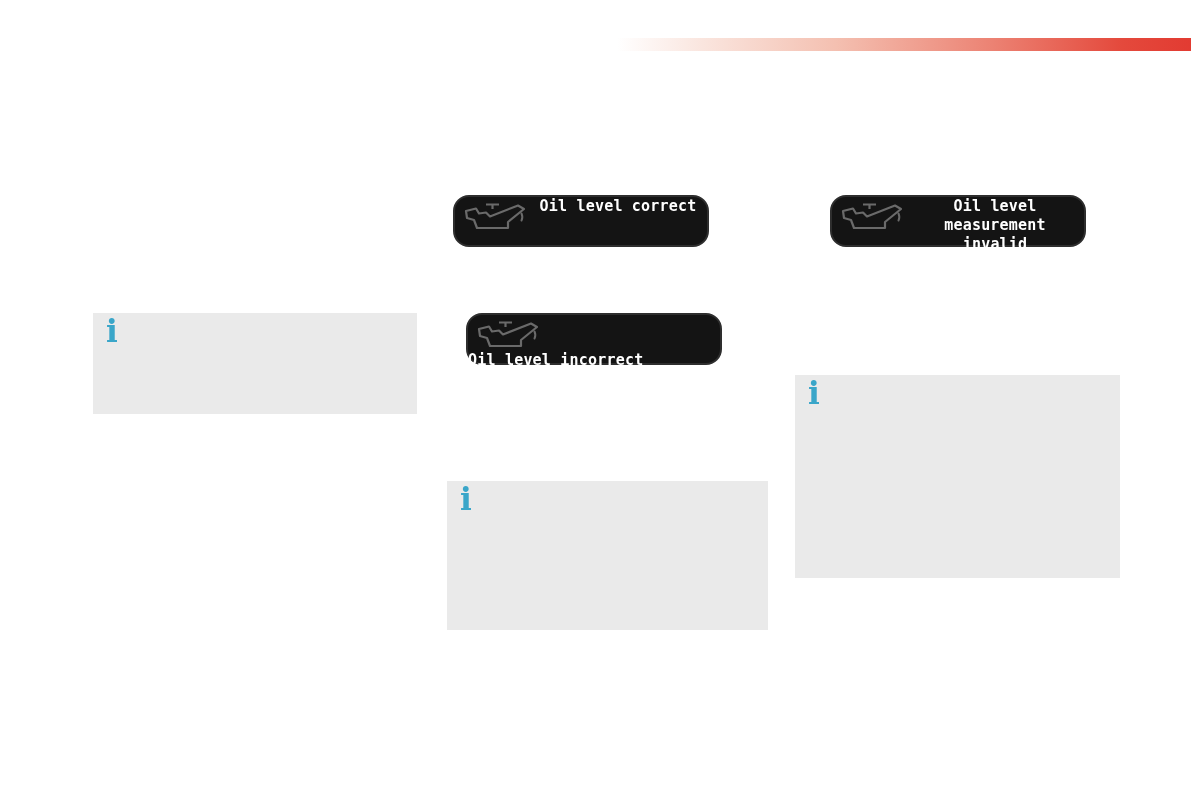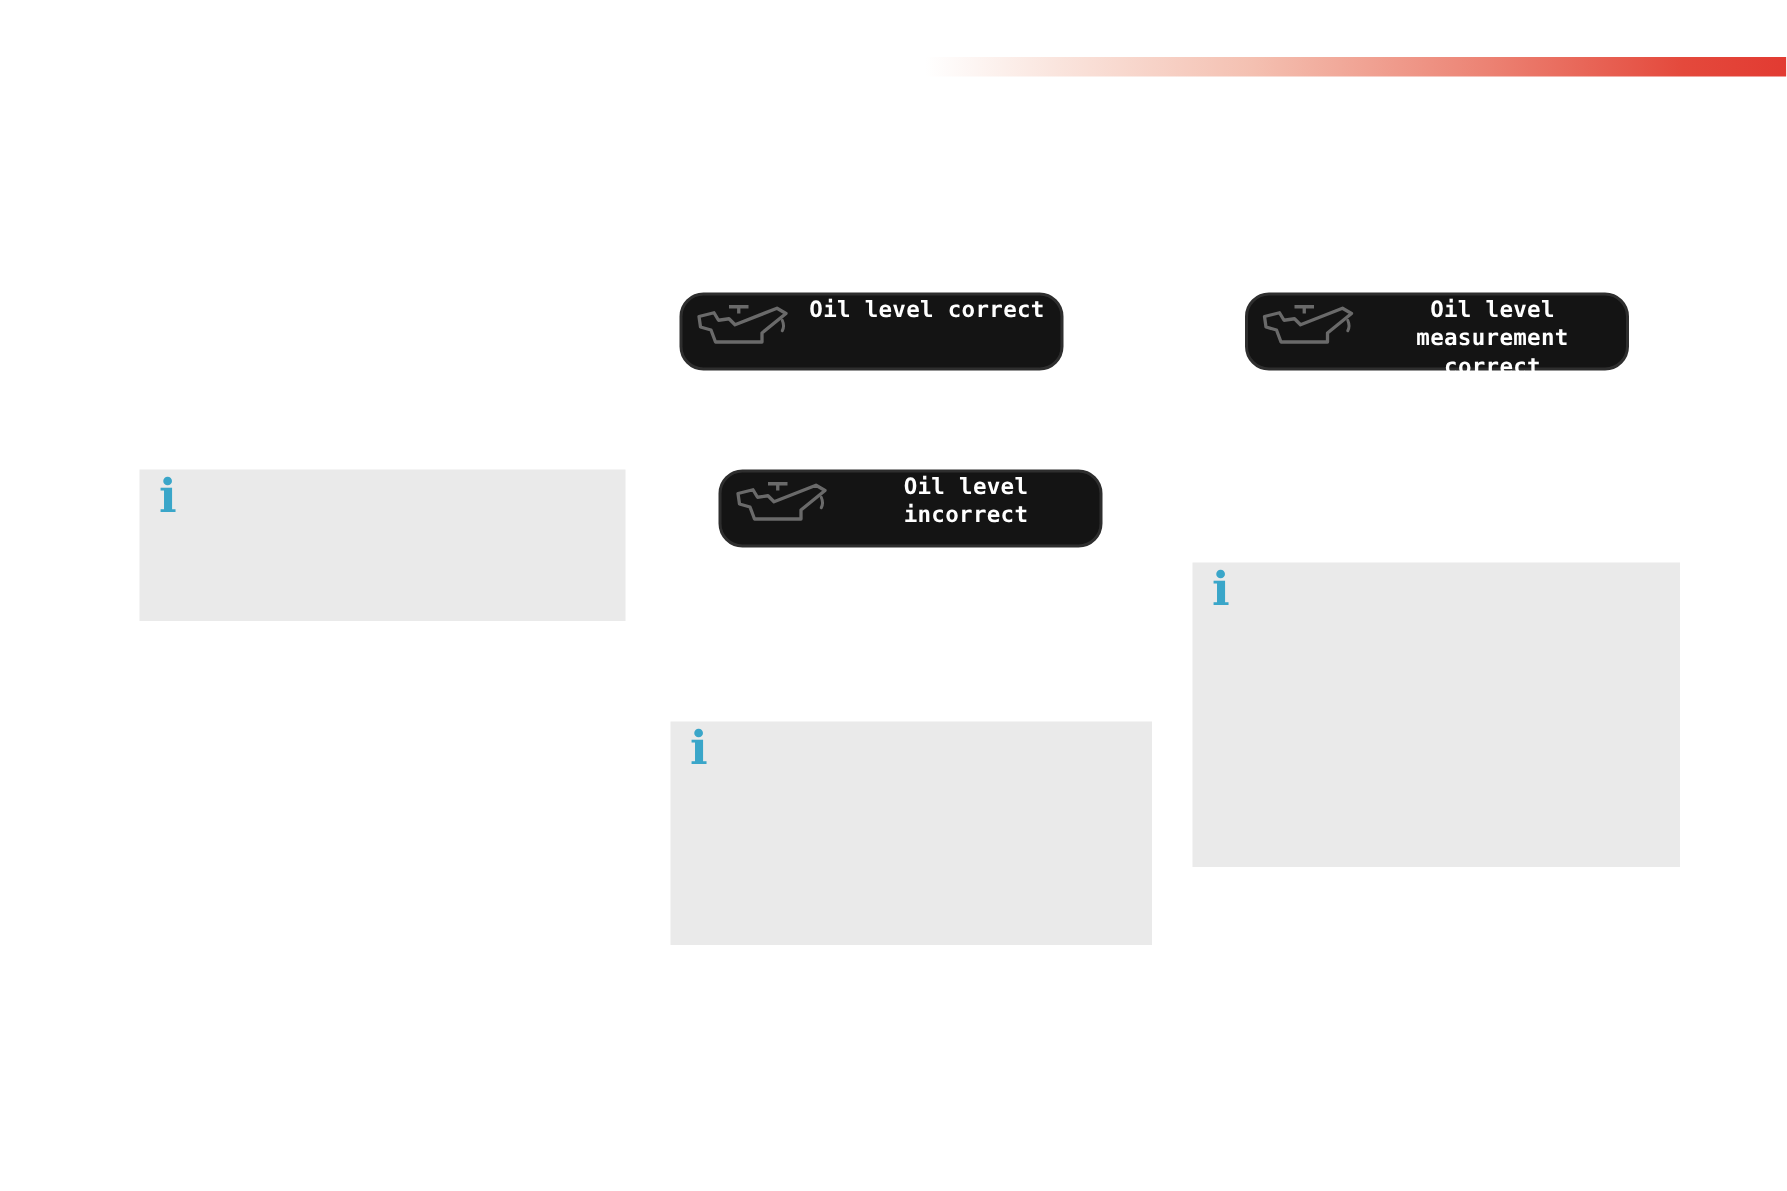--- a/index.html
+++ b/index.html
@@ -55,21 +55,21 @@
     color: #ffffff;
     font-family: "DejaVu Sans Mono", monospace;
     font-weight: bold;
     font-size: 15px;
     line-height: 19px;
     letter-spacing: 0.2px;
     padding-right: 4px;
   }
   #panel-correct   { left: 453px; top: 195px; }
   #panel-invalid   { left: 830px; top: 195px; }
-  #panel-incorrect { left: 479px; top: 313px; }
+  #panel-incorrect { left: 466px; top: 313px; flex-direction: column; }
 
   
   .info-box {
     position: absolute;
     background: #eaeaea;
   }
   #info-box-1 { left: 93px;  top: 313px; width: 324px; height: 101px; }
   #info-box-2 { left: 447px; top: 481px; width: 321px; height: 149px; }
   #info-box-3 { left: 795px; top: 375px; width: 325px; height: 203px; }
 
@@ -104,21 +104,21 @@
   </div>
 
   <div class="display-panel" id="panel-invalid">
     <svg class="oil-icon" width="70" height="32" viewBox="0 0 70 32" fill="none">
       <path d="M3 10 L13 7.5 L16 12.5 L23 11.5 L27 15.5 L55 4.5 L61 8 L45 21 L45 27 L14 27 L11 19 L4 17 Z" stroke="#6a6a6a" stroke-width="2.2" stroke-linejoin="round" fill="none"></path>
       <path d="M23 3.5 H36 M29.5 3.5 V8" stroke="#6a6a6a" stroke-width="2.2" fill="none"></path>
       <path d="M58.5 12.5 C59.6 15 59.6 17.5 58.5 19.5" stroke="#6a6a6a" stroke-width="2" stroke-linecap="round" fill="none"></path>
     </svg>
     <div class="display-text">
       <div>Oil level</div>
-      <div>measurement correct</div>
+      <div>measurement invalid</div>
     </div>
   </div>
 
   <div class="display-panel" id="panel-incorrect">
     <svg class="oil-icon" width="70" height="32" viewBox="0 0 70 32" fill="none">
       <path d="M3 10 L13 7.5 L16 12.5 L23 11.5 L27 15.5 L55 4.5 L61 8 L45 21 L45 27 L14 27 L11 19 L4 17 Z" stroke="#6a6a6a" stroke-width="2.2" stroke-linejoin="round" fill="none"></path>
       <path d="M23 3.5 H36 M29.5 3.5 V8" stroke="#6a6a6a" stroke-width="2.2" fill="none"></path>
       <path d="M58.5 12.5 C59.6 15 59.6 17.5 58.5 19.5" stroke="#6a6a6a" stroke-width="2" stroke-linecap="round" fill="none"></path>
     </svg>
     <div class="display-text">

